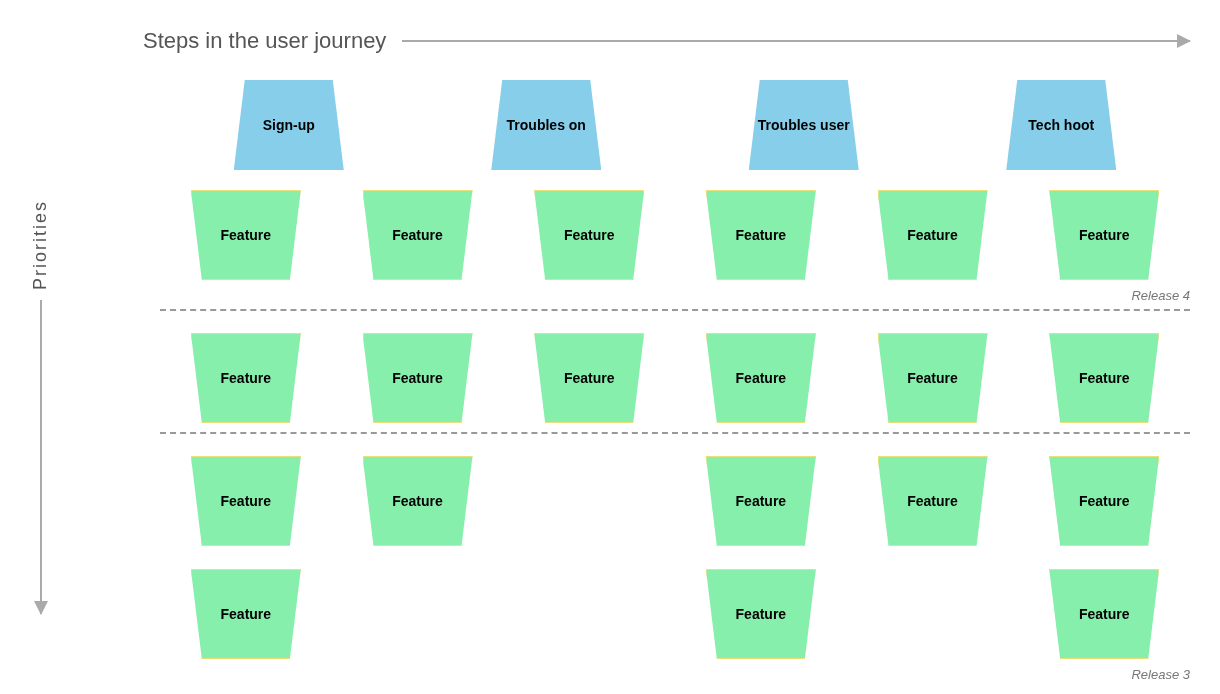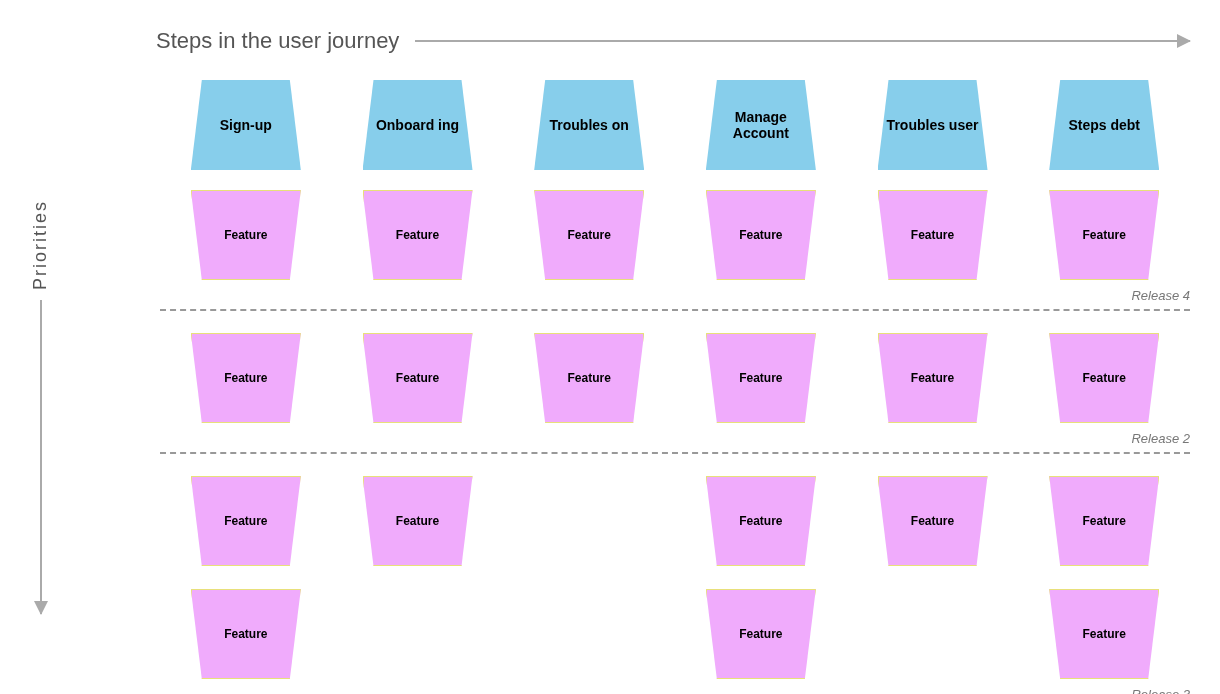--- a/index.html
+++ b/index.html
@@ -17,21 +17,21 @@
       position: relative;
       width: 1220px;
       height: 694px;
       background: #fff;
     }
 
     
     .steps-header {
       position: absolute;
       top: 28px;
-      left: 156px;
+      left: 143px;
       right: 30px;
       display: flex;
       align-items: center;
     }
 
     .steps-title {
       font-size: 22px;
       color: #555;
       font-weight: 300;
       white-space: nowrap;
@@ -108,28 +108,28 @@
       font-size: 14px;
       font-weight: bold;
       color: #000;
       padding: 8px;
     }
 
     
     .sticky-yellow {
       width: 110px;
       height: 90px;
-      background: #f0abfc;
+      background: #86efac;
       position: relative;
       clip-path: polygon(0% 0%, 100% 0%, 90% 100%, 10% 100%);
       display: flex;
       align-items: center;
       justify-content: center;
       text-align: center;
-      font-size: 12px;
+      font-size: 14px;
       font-weight: bold;
       color: #000;
       border: 1px solid #e8e07a;
     }
 
     
     .main-grid {
       position: absolute;
       top: 80px;
       left: 160px;
@@ -184,41 +184,31 @@
   <div class="main-grid">
 
     <div class="header-row">
       <div class="col-cell">
         <div class="sticky-blue">
           <span>Sign-up</span>
         </div>
       </div>
       <div class="col-cell">
         <div class="sticky-blue">
-          <span>Onboard ing</span>
-        </div>
-      </div>
-      <div class="col-cell">
-        <div class="sticky-blue">
           <span>Troubles on</span>
-        </div>
-      </div>
-      <div class="col-cell">
-        <div class="sticky-blue">
-          <span>Manage Account</span>
         </div>
       </div>
       <div class="col-cell">
         <div class="sticky-blue">
           <span>Troubles user</span>
         </div>
       </div>
       <div class="col-cell">
         <div class="sticky-blue">
-          <span>Steps debt</span>
+          <span>Tech hoot</span>
         </div>
       </div>
     </div>
 
     <div class="release-section" style="position:relative;">
       <div class="feature-row">
         <div class="col-cell">
           <div class="sticky-yellow">
             <span>Feature</span>
           </div>
@@ -281,23 +271,20 @@
           <div class="sticky-yellow">
             <span>Feature</span>
           </div>
         </div>
         <div class="col-cell">
           <div class="sticky-yellow">
             <span>Feature</span>
           </div>
         </div>
       </div>
-      <div style="position:relative; height:20px;">
-        <span style="position:absolute; right:0; bottom:2px; font-size:13px; color:#777; font-style:italic;">Release 2</span>
-      </div>
       <div class="dashed-line"></div>
     </div>
 
     <div class="release-section" style="position:relative;">
       <div class="feature-row">
         <div class="col-cell">
           <div class="sticky-yellow">
             <span>Feature</span>
           </div>
         </div>

